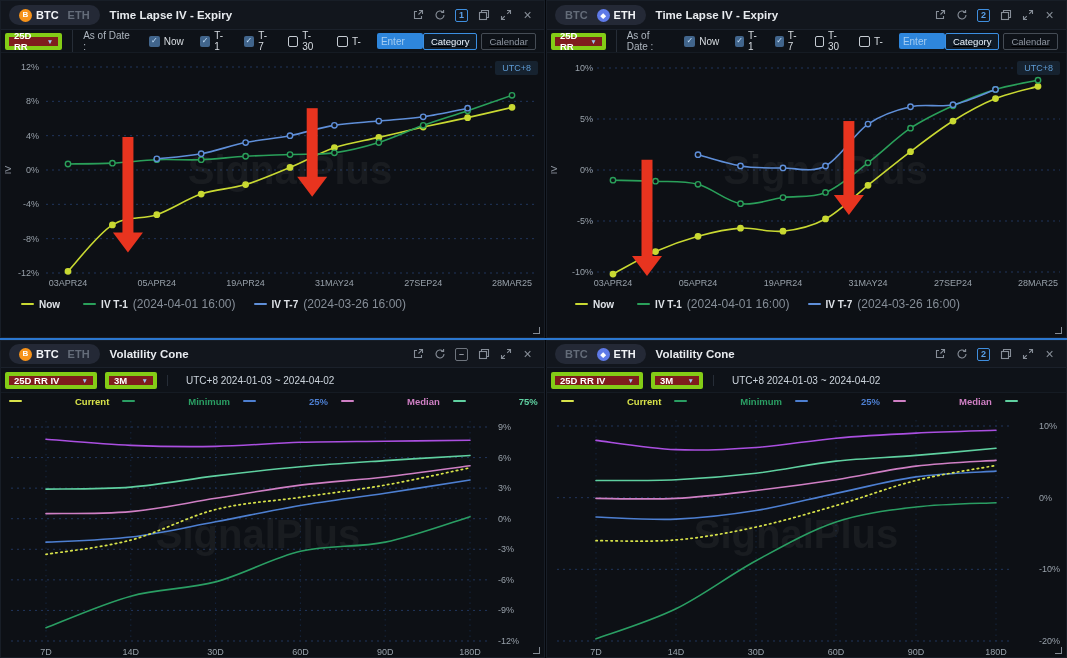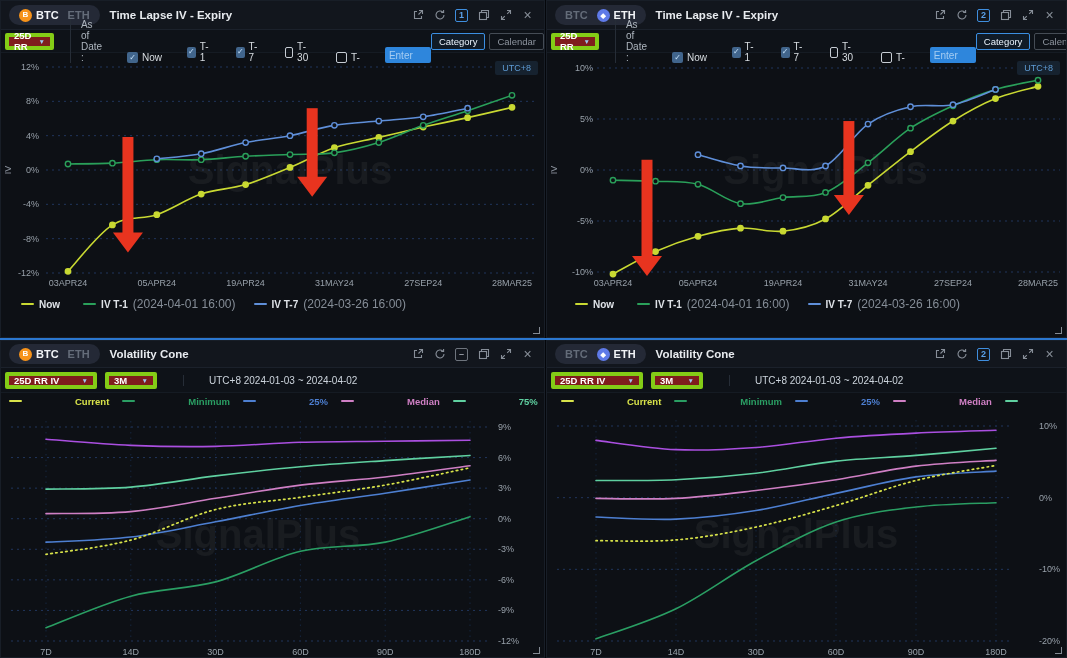--- a/index.html
+++ b/index.html
@@ -27,34 +27,34 @@
     display:flex;align-items:center;justify-content:center;box-sizing:border-box;cursor:pointer;}
   .gbox.muted{border-color:#6e747d;color:#9aa0a8;}
 
   
   .pctrl{height:22px;background:#0e1218;border-bottom:1px solid #151b23;display:flex;align-items:center;padding-left:4px;}
   .panel.bottom .pctrl{height:24px;}
   .dd{background:#7f1d1d;border:4px solid #84cc16;border-radius:2px;height:17px;box-sizing:border-box;color:#fff;
     font-size:9.5px;font-weight:bold;display:flex;align-items:center;justify-content:space-between;padding:0 5px;cursor:pointer;}
   .dd .caret{color:#9cc8f2;font-size:6.5px;margin-left:6px;}
   .dd.w58{width:58px;} .dd.w92{width:92px;margin-right:8px;} .dd.w52{width:52px;}
-  .asof{display:flex;align-items:flex-end;gap:25px;margin-left:16px;padding-left:10px;border-left:1px solid #262d37;}
+  .asof{display:flex;align-items:center;gap:16px;margin-left:10px;padding-left:10px;border-left:1px solid #262d37;}
   .asof-label{font-size:10px;color:#aeb6bf;}
   .opt{display:flex;align-items:center;gap:4px;font-size:10px;color:#d8dde2;cursor:pointer;}
   .cb{width:11px;height:11px;border-radius:2px;box-sizing:border-box;display:flex;align-items:center;justify-content:center;font-size:8px;line-height:1;}
   .cb.checked{background:#41658c;color:#c4e0f9;}
   .cb.unchecked{border:1px solid #c6ccd3;background:transparent;}
   .enter{width:46px;height:16px;background:#2e86dc;border:none;border-radius:2px;color:#d5eafc;font-size:10px;
     padding:0 4px;box-sizing:border-box;font-family:"Liberation Sans",sans-serif;}
   .enter::placeholder{color:#a5cdf2;opacity:1;}
-  .views{margin-left:auto;display:flex;}
+  .views{margin-left:auto;margin-right:8px;display:flex;text-decoration:underline;}
   .vbtn{height:17px;box-sizing:border-box;padding:0 7px;font-size:9.5px;border-radius:2px;display:flex;align-items:center;cursor:pointer;}
   .vbtn.active{border:1px solid #3b8fe2;color:#eaf3fc;background:rgba(46,134,220,0.08);}
   .vbtn.inactive{border:1px solid #454c55;color:#8d949e;margin-left:4px;}
-  .range{font-size:10px;color:#ccd4dc;margin-left:26px;padding-left:25px;border-left:1px solid #262d37;text-align:right;}
+  .range{font-size:10px;color:#ccd4dc;margin-left:10px;padding-left:18px;border-left:1px solid #262d37;text-align:right;}
 
   
   .chartwrap{position:relative;}
   .chart{display:block;}
   .utc{position:absolute;top:8px;right:6px;background:#16222f;color:#5e9bd3;font-size:9px;padding:2px 7px;border-radius:2px;}
 
   
   .lgd{display:flex;align-items:center;gap:18px;padding-left:20px;margin-top:4px;height:14px;}
   .panel.tr .lgd{padding-left:28px;}
   .litem{display:flex;align-items:center;gap:5px;cursor:pointer;}

